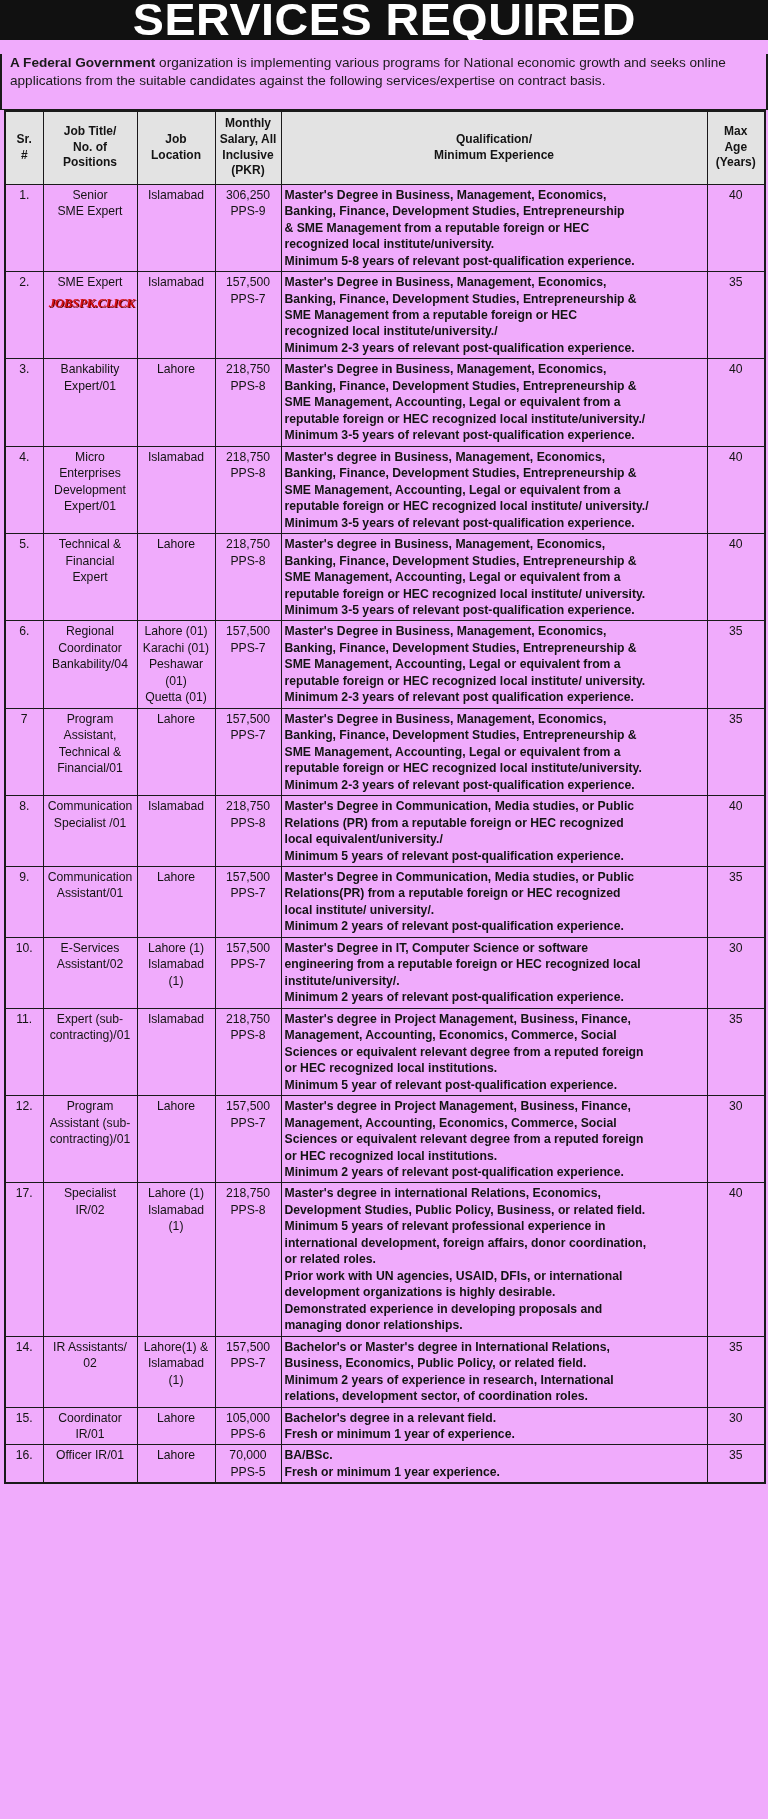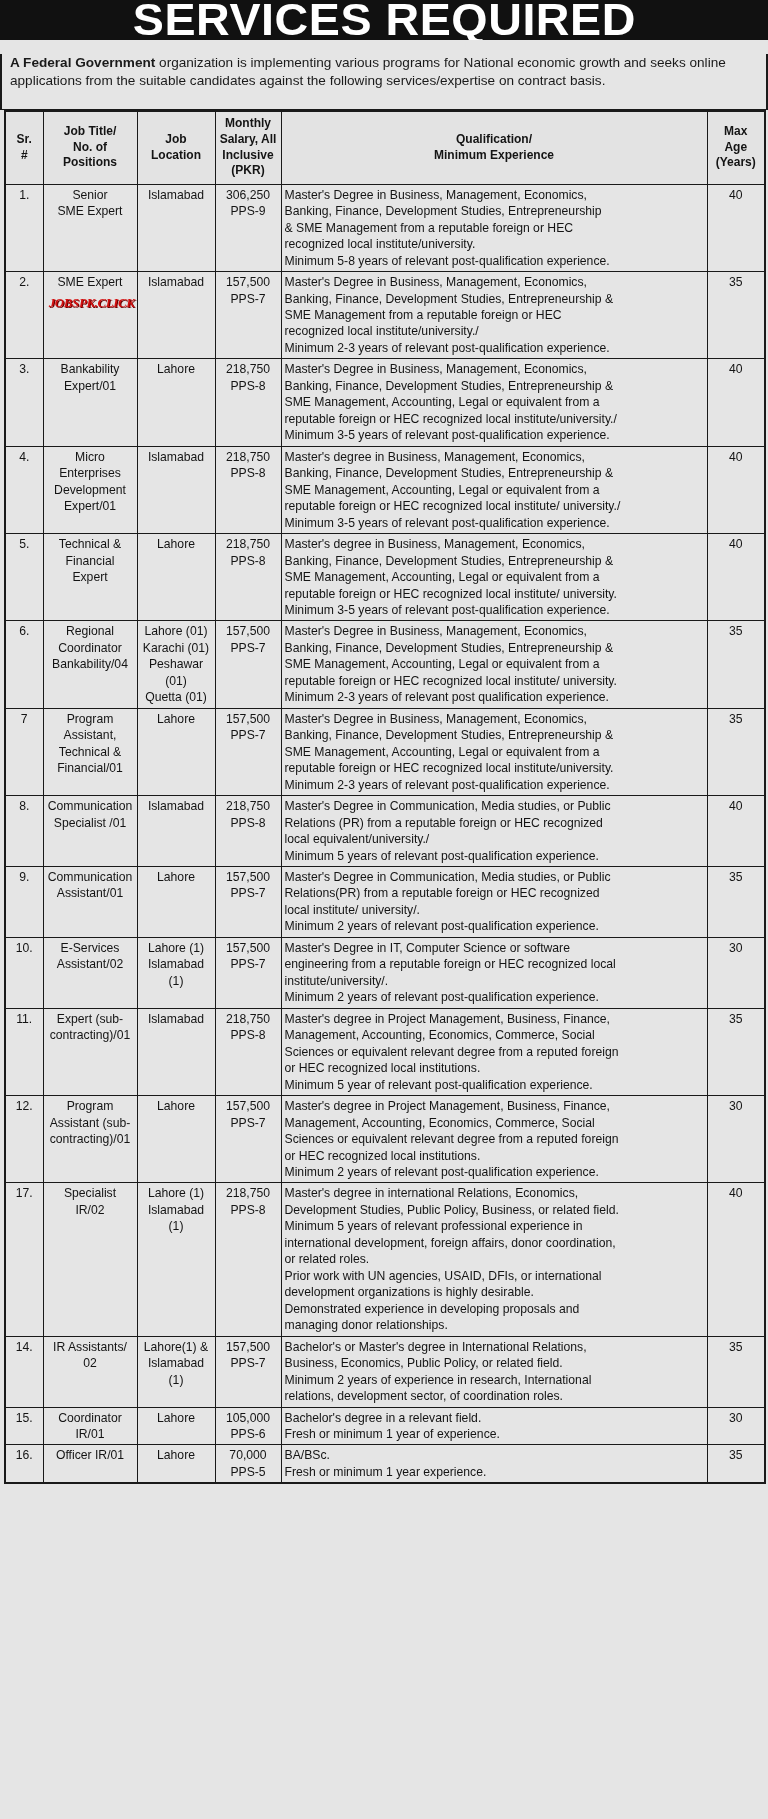--- a/index.html
+++ b/index.html
@@ -9,21 +9,21 @@
   }
   body {
     width: 768px;
     font-family: "Liberation Sans", sans-serif;
     color: #111;
     -webkit-font-smoothing: antialiased;
   }
   .page {
     width: 768px;
     min-height: 1819px;
-    background: #e5e5e5;
+    background: #f0abfc;
     position: relative;
     overflow: hidden;
   }
 
   
   .masthead {
     background: #111111;
     height: 40px;
     display: flex;
     align-items: center;
@@ -90,21 +90,21 @@
     font-weight: bold;
     font-size: 12px;
     line-height: 1.3;
     padding: 4px 2px 5px 2px;
   }
   td.sr   { text-align: center; }
   td.title{ text-align: center; }
   td.loc  { text-align: center; }
   td.sal  { text-align: center; margin-left: 6px; }
   td.age  { text-align: center; }
-  td.qual { text-align: left; padding-left: 4px; }
+  td.qual { text-align: left; padding-left: 4px; font-weight: bold; }
 
   .qline { display: block; }
 
   
   .watermark {
     display: block;
     margin-top: 3px;
     font-family: "Liberation Serif", serif;
     font-style: italic;
     font-weight: bold;

